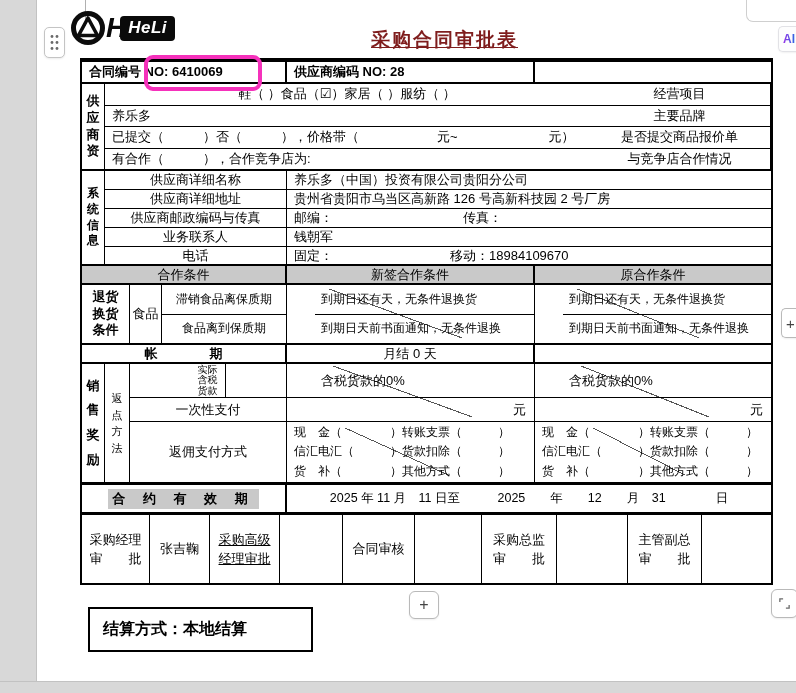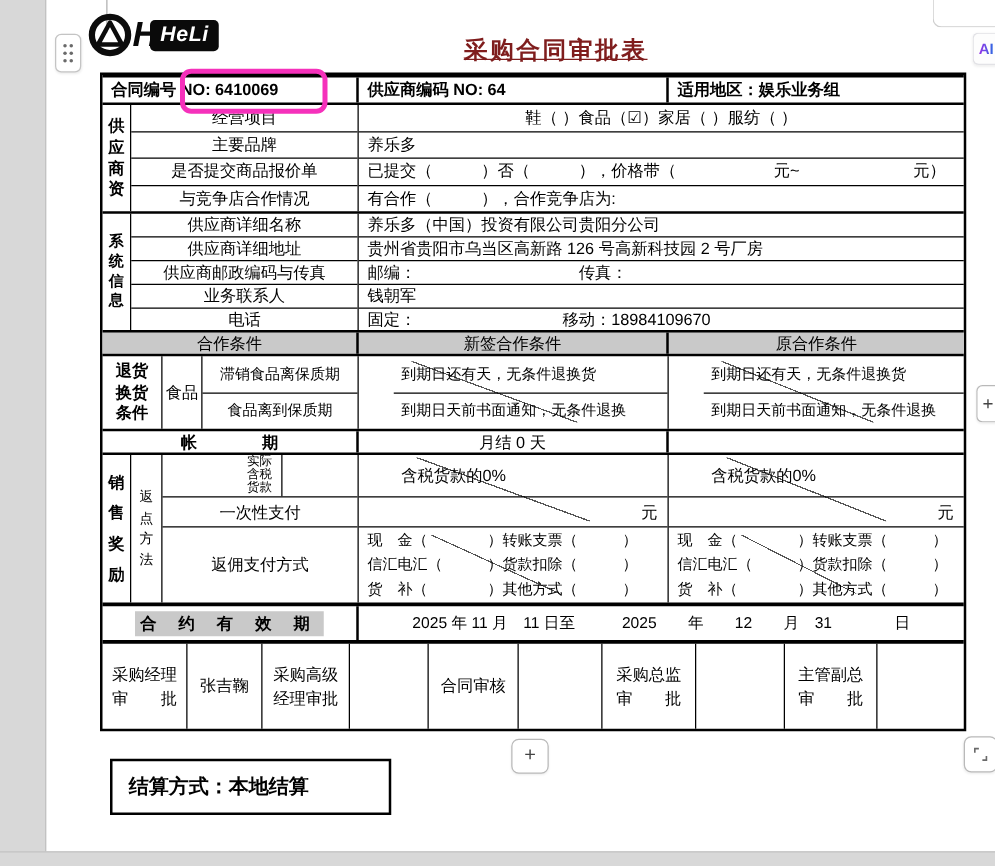--- a/index.html
+++ b/index.html
@@ -112,43 +112,40 @@
   </div>
 
   <div class="tbl">
     <div class="hl-box"></div>
 
     <div class="band b1">
       <div class="cell w205 bR2 bold padL">
           <span>合同编号 NO: 6410069</span>
         </div>
       <div class="cell w248 bR2 bold padL">
-          <span>供应商编码 NO: 64</span>
-        </div>
-      <div class="cell grow bold padL">
-          <span>适用地区：娱乐业务组</span>
+          <span>供应商编码 NO: 28</span>
         </div>
     </div>
 
     <div class="band b2">
       <div class="cell w23 lab bold pl lh13">供
 应
 商
 资</div>
+      <div class="vcol grow">
+        <div class="row lab pre">鞋（ ）食品（☑）家居（ ）服纺（ ）</div>
+        <div class="row padL">养乐多</div>
+        <div class="row padL pre">已提交（　　　）否（　　　），价格带（　　　　　　元~　　　　　　　元）</div>
+        <div class="row padL pre">有合作（　　　），合作竞争店为:</div>
+      </div>
       <div class="vcol w182 bR2">
         <div class="row lab">经营项目</div>
         <div class="row lab">主要品牌</div>
         <div class="row lab">是否提交商品报价单</div>
         <div class="row lab">与竞争店合作情况</div>
-      </div>
-      <div class="vcol grow">
-        <div class="row lab pre">鞋（ ）食品（☑）家居（ ）服纺（ ）</div>
-        <div class="row padL">养乐多</div>
-        <div class="row padL pre">已提交（　　　）否（　　　），价格带（　　　　　　元~　　　　　　　元）</div>
-        <div class="row padL pre">有合作（　　　），合作竞争店为:</div>
       </div>
     </div>
 
     <div class="band b3">
       <div class="cell w23 lab bold pl f12 lh13">系
 统
 信
 息</div>
       <div class="vcol w182 bR2">
         <div class="row lab">供应商详细名称</div>
@@ -272,21 +269,21 @@
       </div>
       <div class="cell grow">
         <span class="validity-val pre">2025 年 11 月　11 日至　　　2025　　年　　12　　月　31　　　　日</span>
       </div>
     </div>
 
     <div class="band b9">
       <div class="cell" style="width:68px;">采购经理
 审　　批</div>
       <div class="cell" style="width:60px;">张吉鞠</div>
-      <div class="cell" style="width:70px;">采购高级
+      <div class="cell" style="width:70px;text-decoration:underline;">采购高级
 经理审批</div>
       <div class="cell" style="width:63px;"></div>
       <div class="cell" style="width:72px;">合同审核</div>
       <div class="cell" style="width:67px;"></div>
       <div class="cell" style="width:75px;">采购总监
 审　　批</div>
       <div class="cell" style="width:71px;"></div>
       <div class="cell" style="width:74px;">主管副总
 审　　批</div>
       <div class="cell grow"></div>

